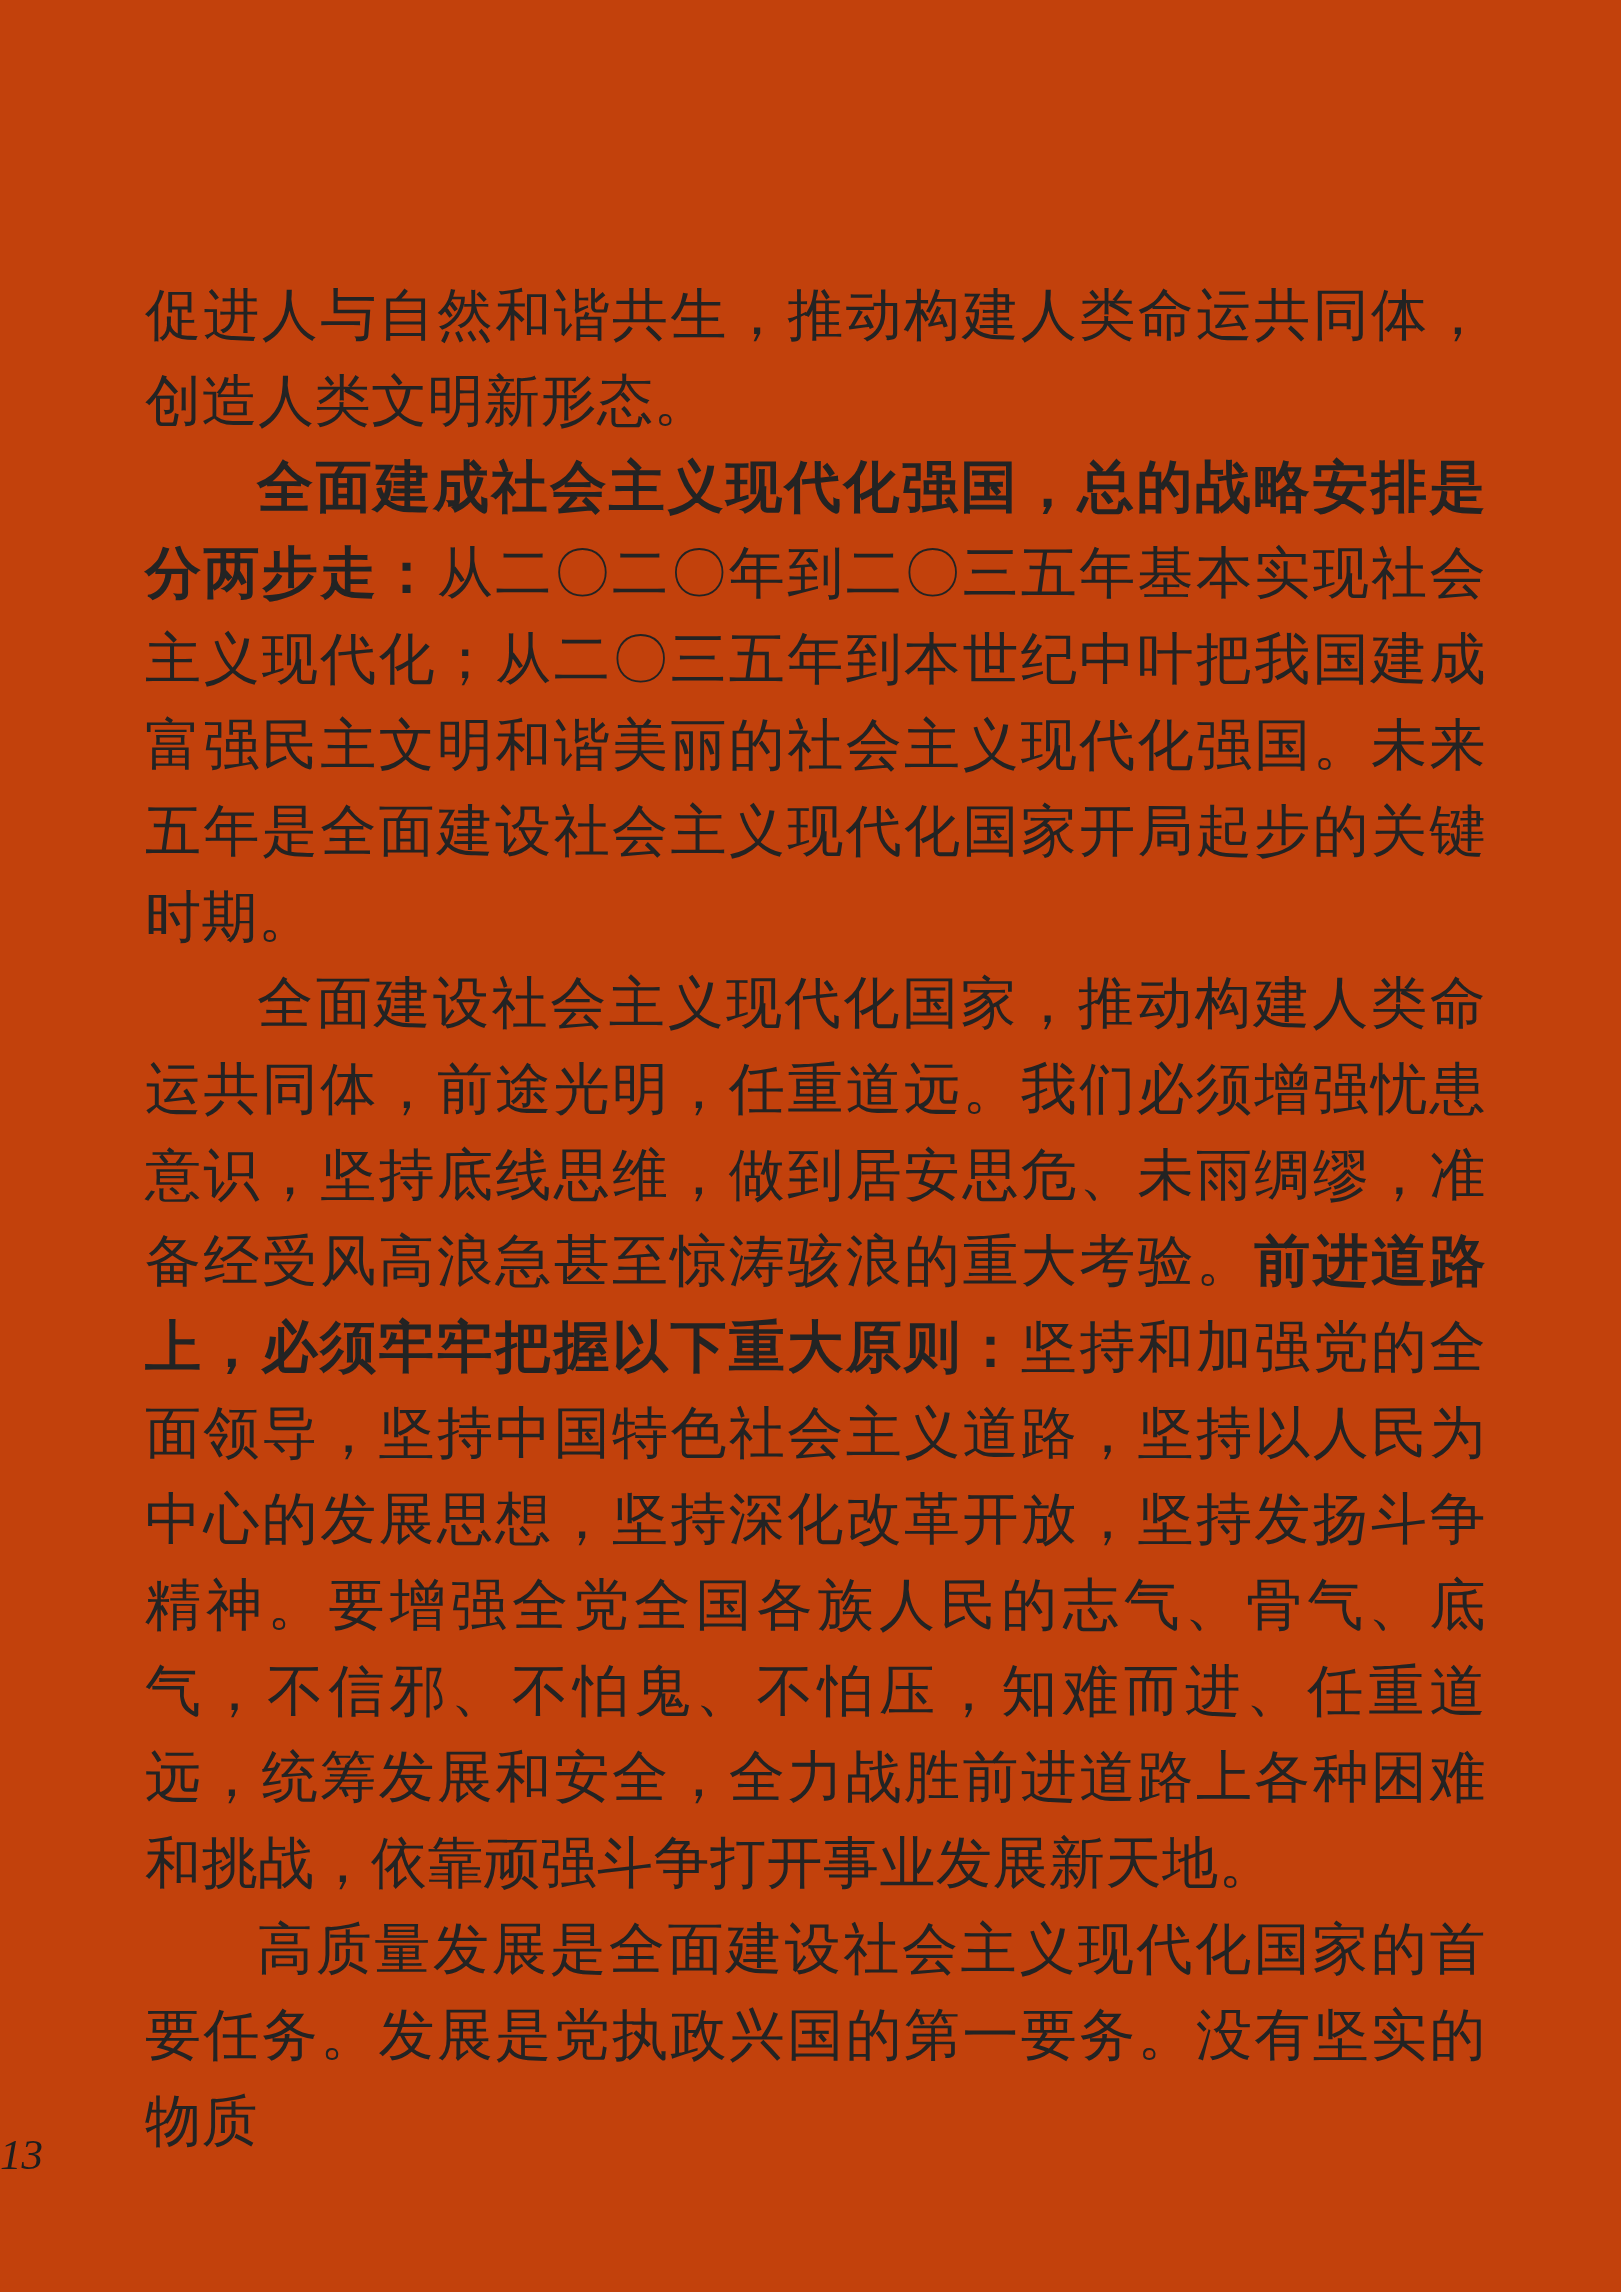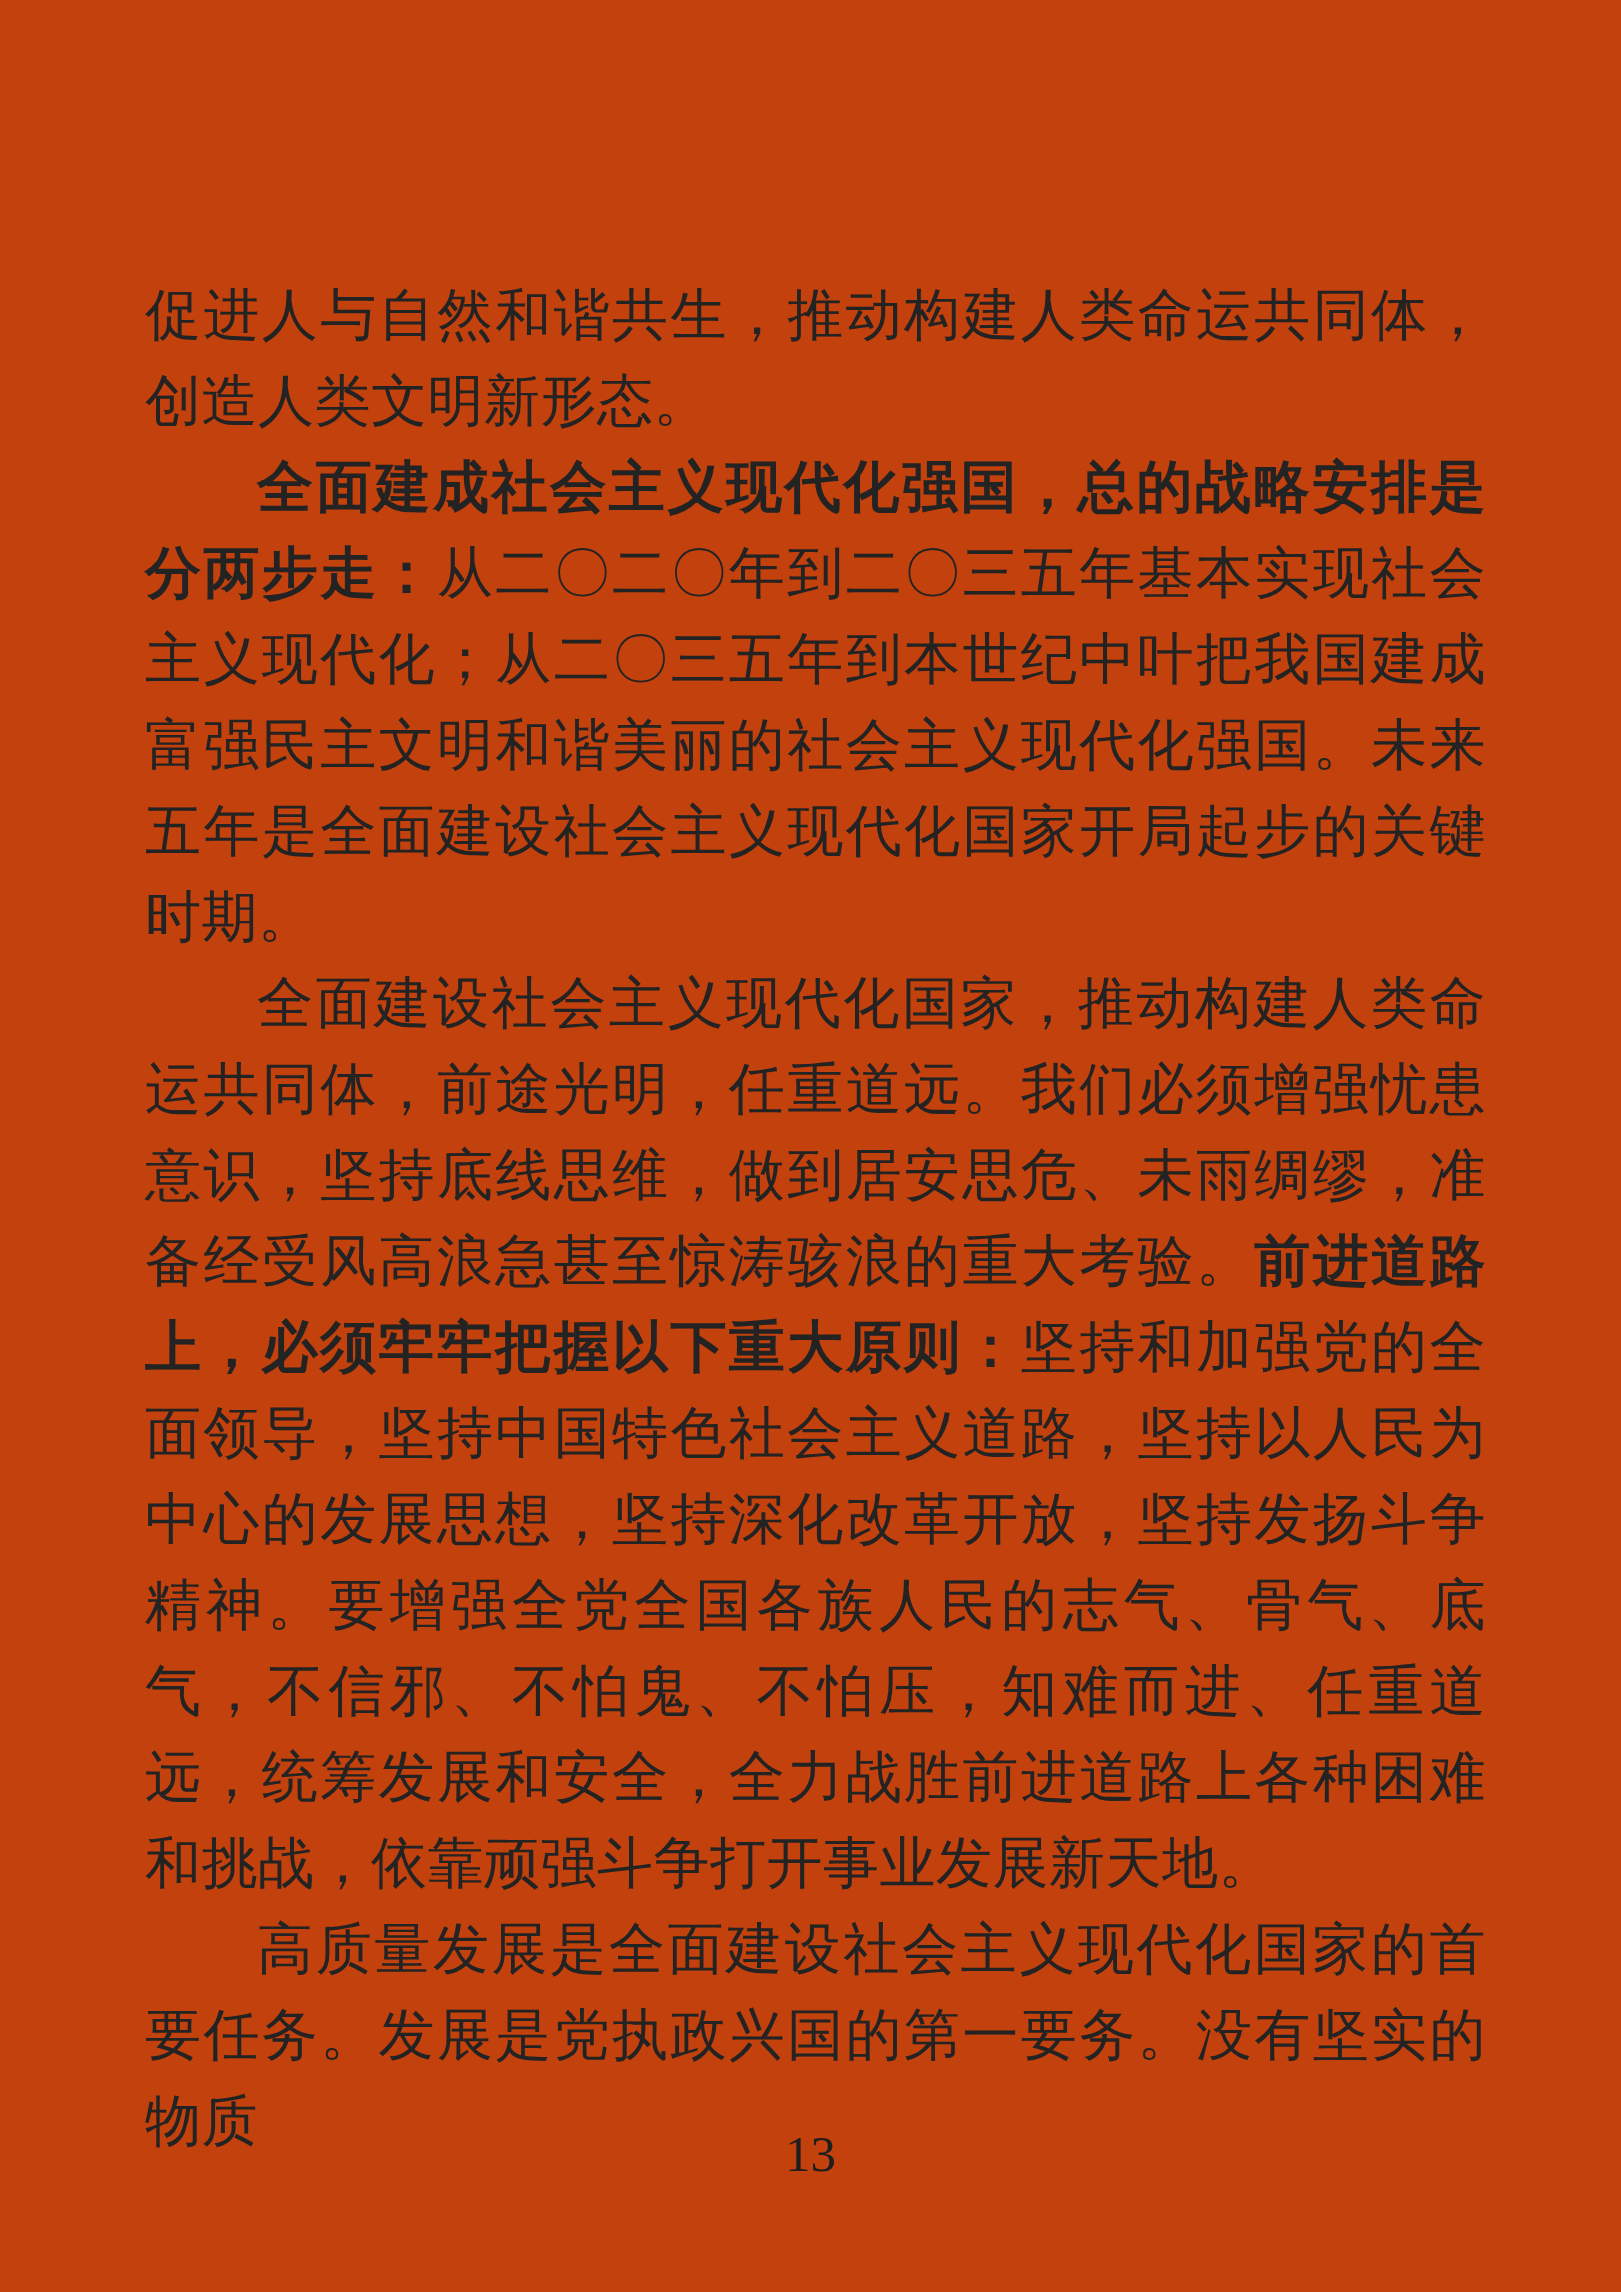--- a/index.html
+++ b/index.html
@@ -46,25 +46,26 @@
     margin: 0;
     text-indent: 2em;
     font-weight: 700;
     font-family: "Liberation Sans", "DejaVu Sans", sans-serif;
   }
   .page-number {
     position: absolute;
     left: 0;
     right: 0;
     top: 2125px;
-    text-align: center;
-    font-size: 51px;
+    text-align: left;
+    font-size: 43px;
     line-height: 59px;
     color: #1e1e1e;
     font-family: "Liberation Serif", "DejaVu Serif", serif;
+    font-style: italic;
   }
 </style>
 </head>
 <body>
 
 <div class="page">
 
   <div class="content">
 
     <p class="para no-indent">

